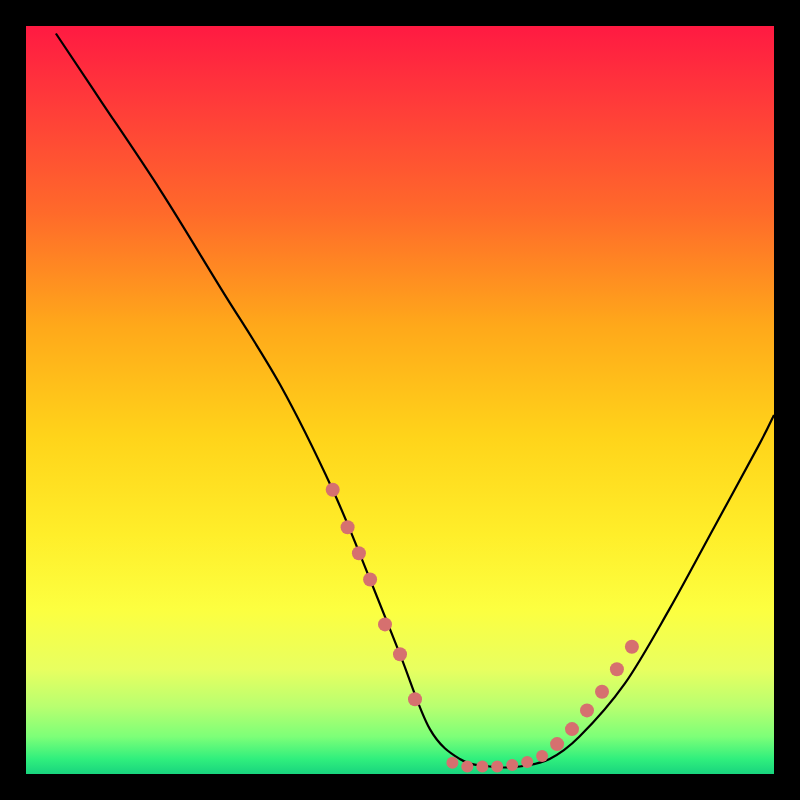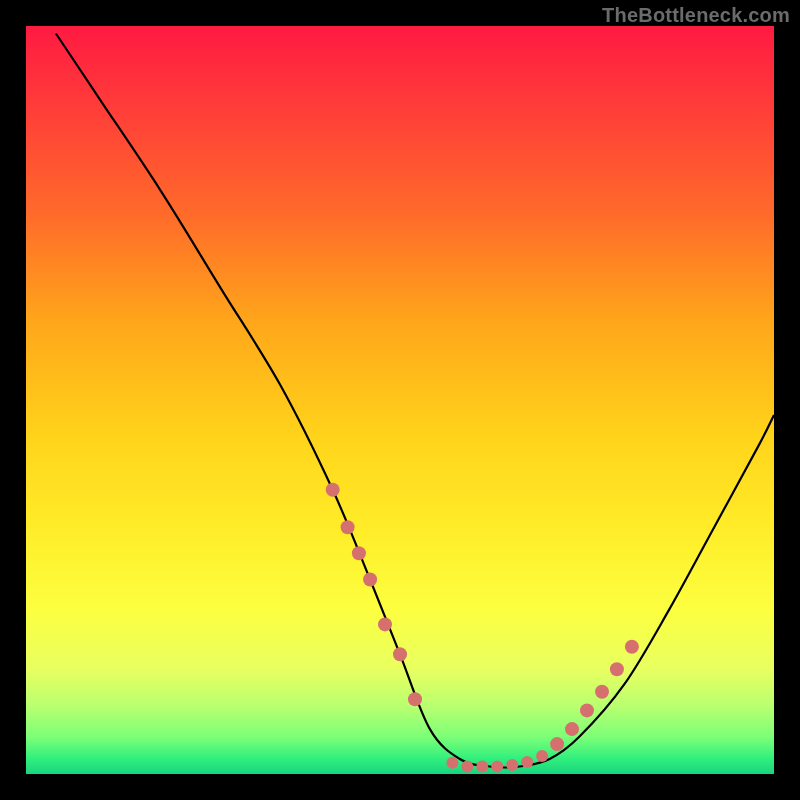--- a/index.html
+++ b/index.html
@@ -82,14 +82,13 @@
           <circle cx="426.4" cy="736.8" r="6" fill="#d6706f"></circle>
           <circle cx="441.3" cy="740.5" r="6" fill="#d6706f"></circle>
           <circle cx="456.3" cy="740.5" r="6" fill="#d6706f"></circle>
           <circle cx="471.2" cy="740.5" r="6" fill="#d6706f"></circle>
           <circle cx="486.2" cy="739.0" r="6" fill="#d6706f"></circle>
           <circle cx="501.2" cy="736.0" r="6" fill="#d6706f"></circle>
           <circle cx="516.1" cy="730.0" r="6" fill="#d6706f"></circle>
         </g>
     </svg>
   </div>
-  <div class="watermark">TheBottleneck.com</div>
 </div>
 
 </body></html>

